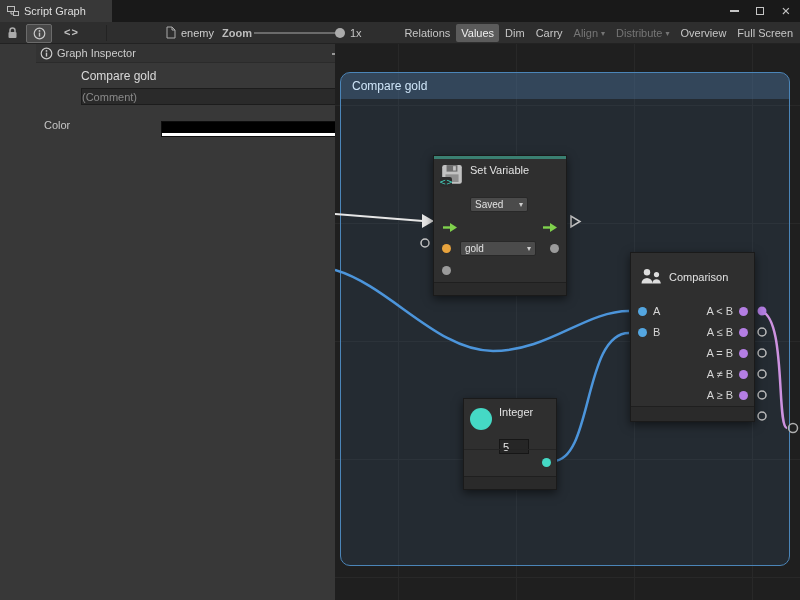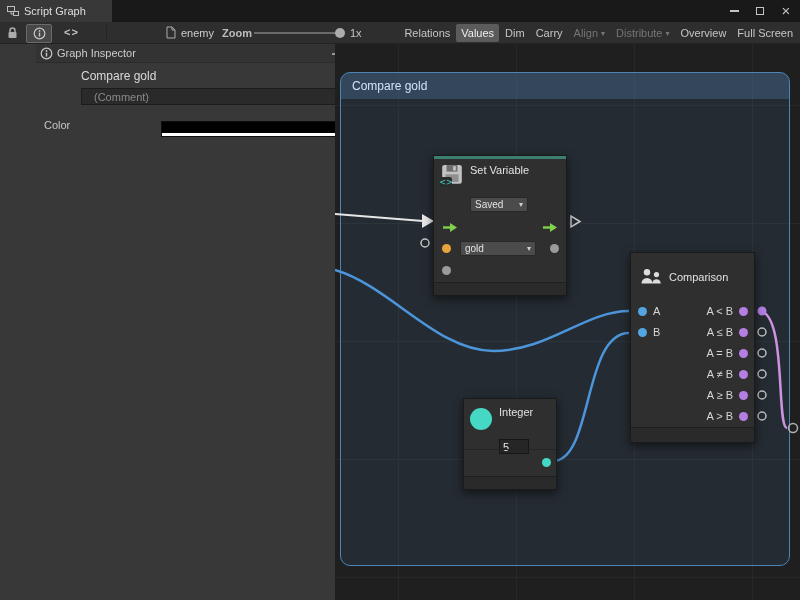--- a/index.html
+++ b/index.html
@@ -50,21 +50,21 @@
   .spinner{position:absolute;right:3px;top:1px;width:13px;}
   .sp-btn{width:13px;height:8px;background:#4E4E4E;border:1px solid #2B2B2B;box-sizing:border-box;
           position:relative;margin-bottom:1px;}
   .sp-btn::after{content:"";position:absolute;left:3px;top:2px;
                  border-left:3px solid transparent;border-right:3px solid transparent;}
   .sp-up::after{border-bottom:3px solid #BDBDBD;}
   .sp-down::after{border-top:3px solid #BDBDBD;}
   .insp-title{position:absolute;left:45px;top:25px;font-size:12px;color:#DADADA;}
   .comment{position:absolute;left:45px;top:44px;width:282px;height:17px;background:#2A2A2A;
            border:1px solid #1C1C1C;box-sizing:border-box;color:#CFCFCF;font-size:11px;
-           padding:0 12px;font-family:"Liberation Sans",sans-serif;}
+           padding:0 0;font-family:"Liberation Sans",sans-serif;}
   .comment::placeholder{color:#8A8A8A;}
   .color-label{position:absolute;left:8px;top:75px;color:#C6C6C6;}
   .swatch{position:absolute;left:125px;top:77px;width:181px;height:14px;background:#000;
           border:1px solid #0D0D0D;}
   .alpha{position:absolute;left:0;bottom:0;width:100%;height:3px;background:#FFFFFF;}
   .eyedropper{position:absolute;left:311px;top:74px;}
   
   .graph{position:absolute;left:335px;top:44px;width:465px;height:556px;
          background-color:#1F1F1F;
          background-image:linear-gradient(#282828 1px,transparent 1px),
@@ -314,24 +314,20 @@
       <span class="dot purple"></span>
     </div>
     <div class="cr">
       <span class="out-label">A ≠ B</span>
       <span class="dot purple"></span>
     </div>
     <div class="cr">
       <span class="out-label">A ≥ B</span>
       <span class="dot purple"></span>
     </div>
-    <div class="cr">
-      <span class="out-label">A &gt; B</span>
-      <span class="dot purple"></span>
-    </div>
     <div class="node-footer"></div>
   </div>
 
   <div class="node node-int">
     <div class="int-header">
       <span class="int-circle"></span>
       <div class="nv-head-col">
         <span class="node-title">Integer</span>
         <input class="int-value" value="5" style="">
       </div>

